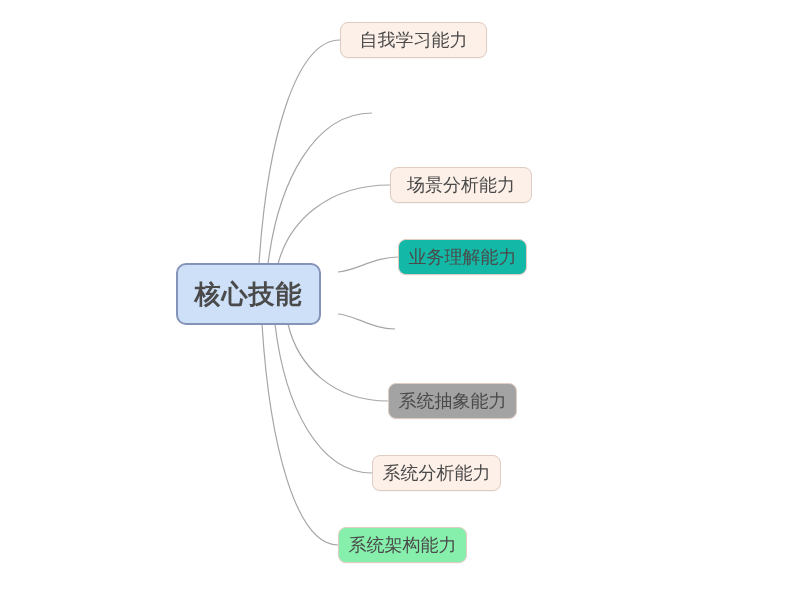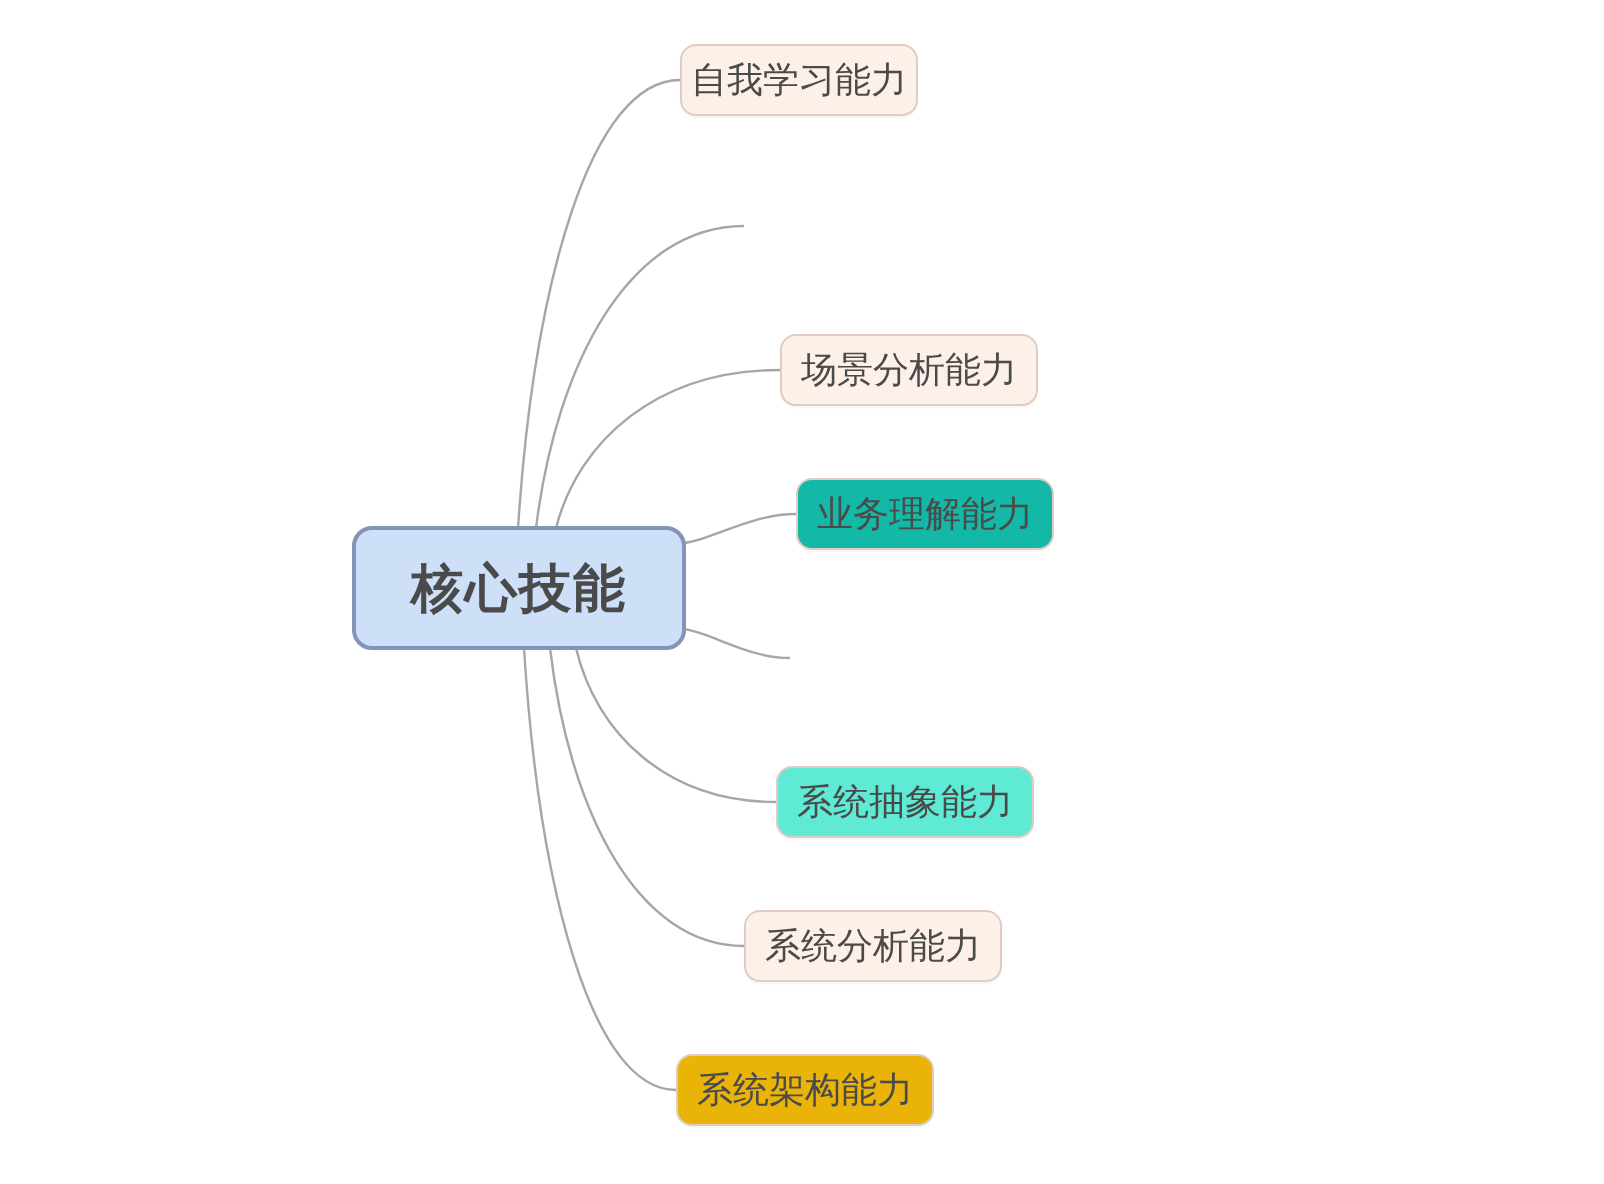--- a/index.html
+++ b/index.html
@@ -50,20 +50,20 @@
   <svg id="connector-layer" width="802" height="592">
       <path d="M 259 264 C 267.1 140.79999999999998, 295.45 40, 340 40" fill="none" stroke="#a6a6a6" stroke-width="1.2"></path>
       <path d="M 268 264 C 278.4 180.95, 314.8 113, 372 113" fill="none" stroke="#a6a6a6" stroke-width="1.2"></path>
       <path d="M 278 264 C 289.2 220.55, 328.4 185, 390 185" fill="none" stroke="#a6a6a6" stroke-width="1.2"></path>
       <path d="M 338 272 C 356 270.8, 374 257, 398 257" fill="none" stroke="#a6a6a6" stroke-width="1.2"></path>
       <path d="M 338 314 C 355.1 315.2, 372.2 329, 395 329" fill="none" stroke="#a6a6a6" stroke-width="1.2"></path>
       <path d="M 288 324 C 298 366.35, 333 401, 388 401" fill="none" stroke="#a6a6a6" stroke-width="1.2"></path>
       <path d="M 275 324 C 284.7 405.95, 318.65 473, 372 473" fill="none" stroke="#a6a6a6" stroke-width="1.2"></path>
       <path d="M 262 324 C 269.6 445.55, 296.2 545, 338 545" fill="none" stroke="#a6a6a6" stroke-width="1.2"></path>
     </svg>
-  <div class="node root-node" id="root-node" style="left: 176px; top: 263px; width: 167px; height: 62px; background: rgb(205, 224, 248); border-color: rgb(132, 148, 184); color: rgb(74, 74, 74);">核心技能</div>
-<div class="node child-node" style="left: 340px; top: 22px; width: 119px; height: 36px; background: rgb(253, 240, 232); border-color: rgb(224, 204, 192); color: rgb(74, 74, 74);">自我学习能力</div>
-    <div class="node child-node" style="left: 390px; top: 167px; width: 129px; height: 36px; background: rgb(253, 240, 232); border-color: rgb(224, 204, 192); color: rgb(74, 74, 74);">场景分析能力</div>
+  <div class="node root-node" id="root-node" style="left: 176px; top: 263px; width: 145px; height: 62px; background: rgb(205, 224, 248); border-color: rgb(132, 148, 184); color: rgb(74, 74, 74);">核心技能</div>
+<div class="node child-node" style="left: 340px; top: 22px; width: 147px; height: 36px; background: rgb(253, 240, 232); border-color: rgb(224, 204, 192); color: rgb(74, 74, 74);">自我学习能力</div>
+    <div class="node child-node" style="left: 390px; top: 167px; width: 142px; height: 36px; background: rgb(253, 240, 232); border-color: rgb(224, 204, 192); color: rgb(74, 74, 74);">场景分析能力</div>
     <div class="node child-node" style="left: 398px; top: 239px; width: 129px; height: 36px; background: #14b8a6; border-color: rgb(224, 204, 192); color: rgb(74, 74, 74);">业务理解能力</div>
-    <div class="node child-node" style="left: 388px; top: 383px; width: 129px; height: 36px; background: #5eead4; border-color: rgb(224, 204, 192); color: rgb(74, 74, 74);">系统抽象能力</div>
+    <div class="node child-node" style="left: 388px; top: 383px; width: 129px; height: 36px; background: #a3a3a3; border-color: rgb(224, 204, 192); color: rgb(74, 74, 74);">系统抽象能力</div>
     <div class="node child-node" style="left: 372px; top: 455px; width: 129px; height: 36px; background: rgb(253, 240, 232); border-color: rgb(224, 204, 192); color: rgb(74, 74, 74);">系统分析能力</div>
-    <div class="node child-node" style="left: 338px; top: 527px; width: 129px; height: 36px; background: #eab308; border-color: rgb(224, 204, 192); color: rgb(74, 74, 74);">系统架构能力</div>
+    <div class="node child-node" style="left: 338px; top: 527px; width: 129px; height: 36px; background: #86efac; border-color: rgb(224, 204, 192); color: rgb(74, 74, 74);">系统架构能力</div>
   </div>
 
 </body></html>

